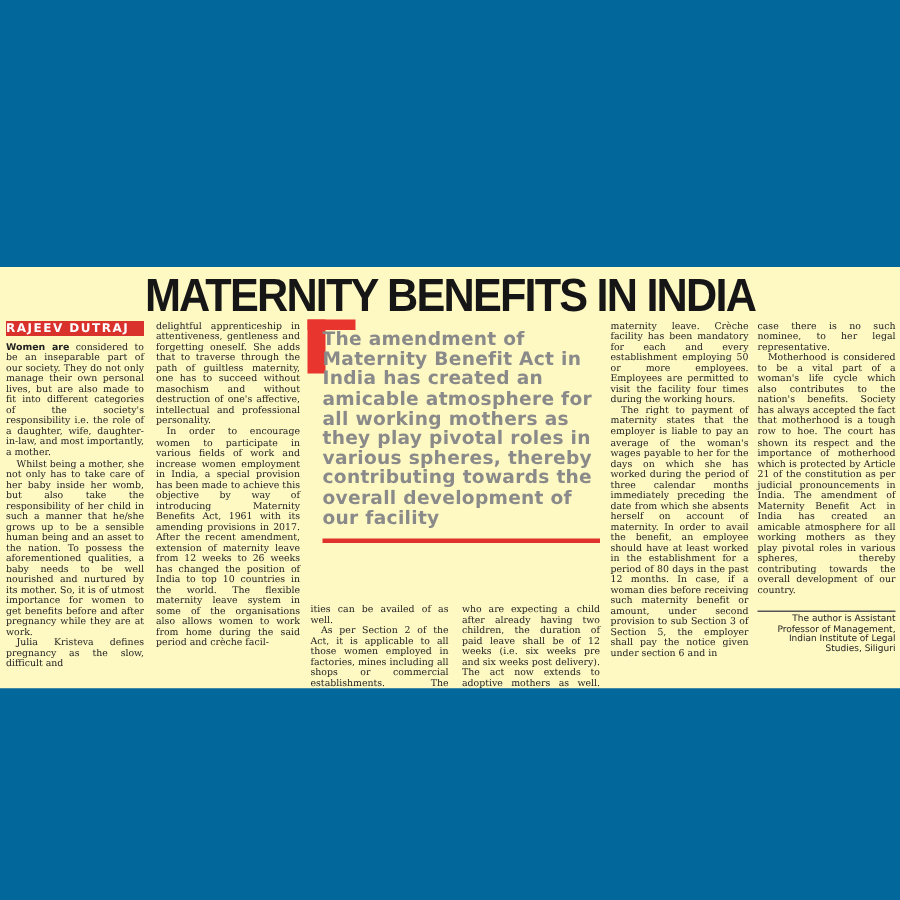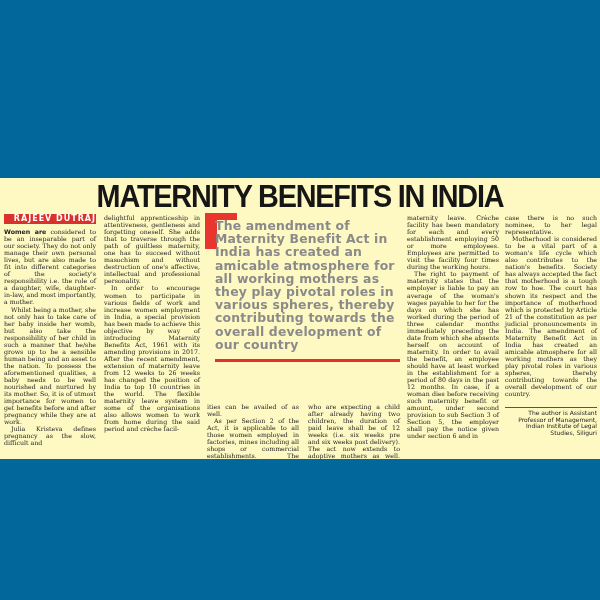--- a/index.html
+++ b/index.html
@@ -1,21 +1,21 @@
 <!DOCTYPE html>
 <html><head>
 <meta charset="utf-8">
 <style>
   html, body { margin:0; padding:0; }
   body { width:600px; height:600px; background:#02679a; position:relative; overflow:hidden; font-family:"DejaVu Serif", serif; }
   .band-top { position:absolute; left:0; top:0; width:600px; height:178px; background:#02679a; }
   .paper { position:absolute; left:0; top:178px; width:600px; height:281px; background:#fef9c3; overflow:hidden; }
   .band-bottom { position:absolute; left:0; top:459px; width:600px; height:141px; background:#02679a; }
   .headline { position:absolute; left:0; top:3px; width:600px; text-align:center; font-family:"Liberation Sans", sans-serif; font-weight:bold; font-size:31px; letter-spacing:-1.3px; color:#161616; line-height:32px; transform:scaleX(0.93); }
-  .byline { position:absolute; left:4px; top:36px; width:92px; height:10px; background:#d9312b; color:#fff; font-family:"DejaVu Sans", sans-serif; font-weight:bold; font-size:8px; line-height:10px; letter-spacing:1px; text-align:right; }
+  .byline { position:absolute; left:4px; top:36px; width:92px; height:10px; background:#d9312b; color:#fff; font-family:"DejaVu Sans", sans-serif; font-weight:bold; font-size:8px; line-height:10px; letter-spacing:1px; text-align:left; }
   .col { position:absolute; font-size:6.25px; line-height:7.05px; color:#222; text-align:justify; hyphens:auto; }
   .col p { margin:0; text-indent:7px; }
   .col p.noindent { text-indent:0; }
   .lead { font-family:"DejaVu Sans", sans-serif; font-weight:bold; }
   .c1 { left:4px; top:50px; width:92px; }
   .c2 { left:104px; top:36px; width:96px; }
   .c3 { left:207px; top:225px; width:92px; }
   .c4 { left:308px; top:225px; width:92px; }
   .c5 { left:407px; top:36px; width:92px; }
   .c6 { left:505px; top:36px; width:92px; }
@@ -43,21 +43,21 @@
   </div>
 
   <div class="col c2">
     <p class="noindent">delightful apprenticeship in attentiveness, gentleness and forgetting oneself. She adds that to traverse through the path of guiltless maternity, one has to succeed without masochism and without destruction of one's affective, intellectual and professional personality.</p>
     <p>In order to encourage women to participate in various fields of work and increase women employment in India, a special provision has been made to achieve this objective by way of introducing Maternity Benefits Act, 1961 with its amending provisions in 2017. After the recent amendment, extension of maternity leave from 12 weeks to 26 weeks has changed the position of India to top 10 countries in the world. The flexible maternity leave system in some of the organisations also allows women to work from home during the said period and crèche facil-</p>
   </div>
 
   <div class="pull">
     <div class="pull-corner"></div>
     <div class="pull-corner-top"></div>
-    <div class="pull-text">The amendment of Maternity Benefit Act in India has created an amicable atmosphere for all working mothers as they play pivotal roles in various spheres, thereby contributing towards the overall development of our country</div>
+    <div class="pull-text">The amendment of Maternity Benefit Act in India has created an amicable atmosphere for all working mothers as they play pivotal roles in various spheres, thereby contributing towards the overall development of our facility</div>
     <div class="pull-rule"></div>
   </div>
 
   <div class="col c3">
     <p class="noindent">ities can be availed of as well.</p>
     <p>As per Section 2 of the Act, it is applicable to all those women employed in factories, mines including all shops or commercial establishments. The extended period is applicable to women in case of their first and second child. Women</p>
   </div>
 
   <div class="col c4">
     <p class="noindent">who are expecting a child after already having two children, the duration of paid leave shall be of 12 weeks (i.e. six weeks pre and six weeks post delivery). The act now extends to adoptive mothers as well. The adoptive mothers are entitled to 12 weeks of paid</p>

